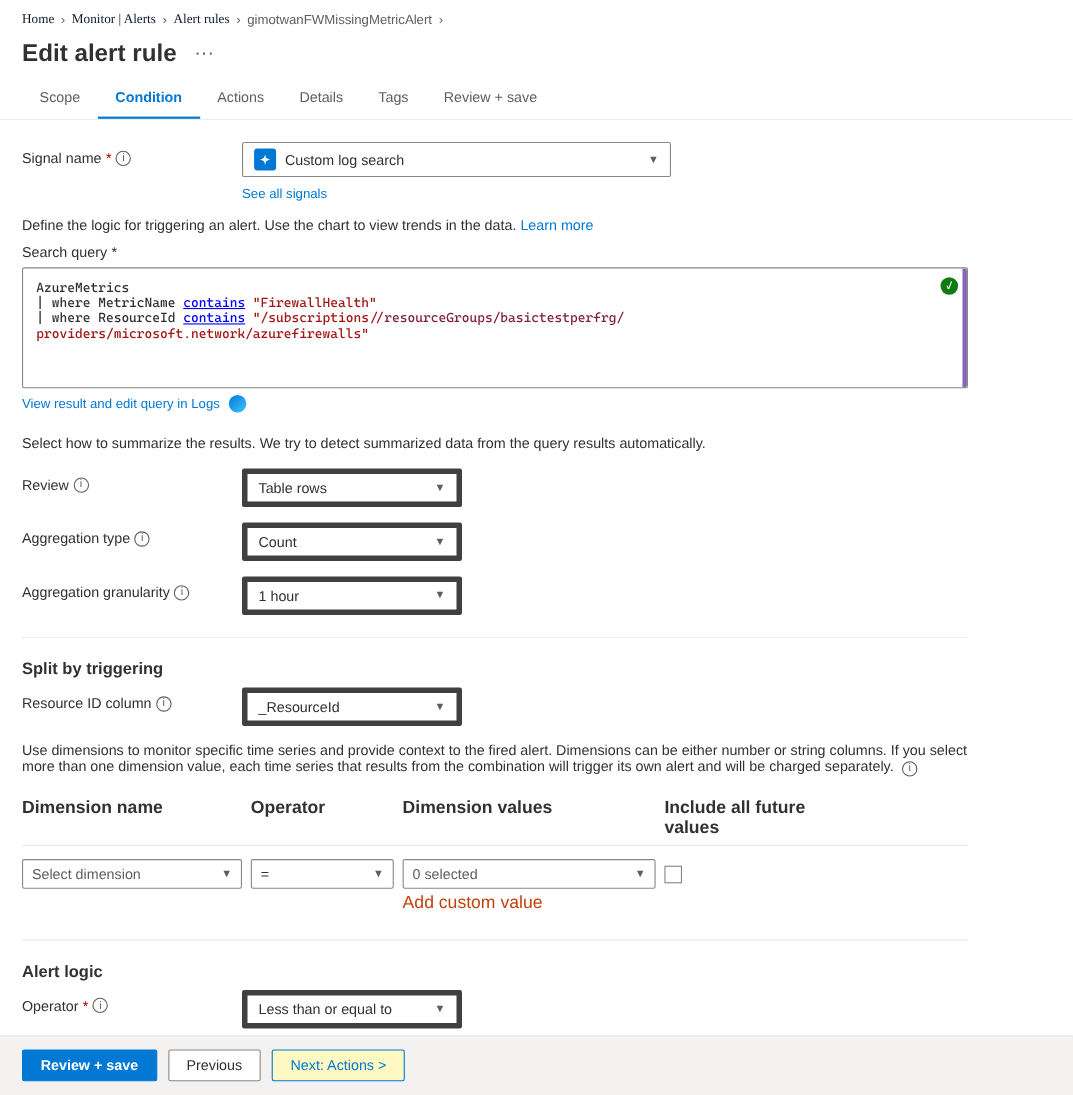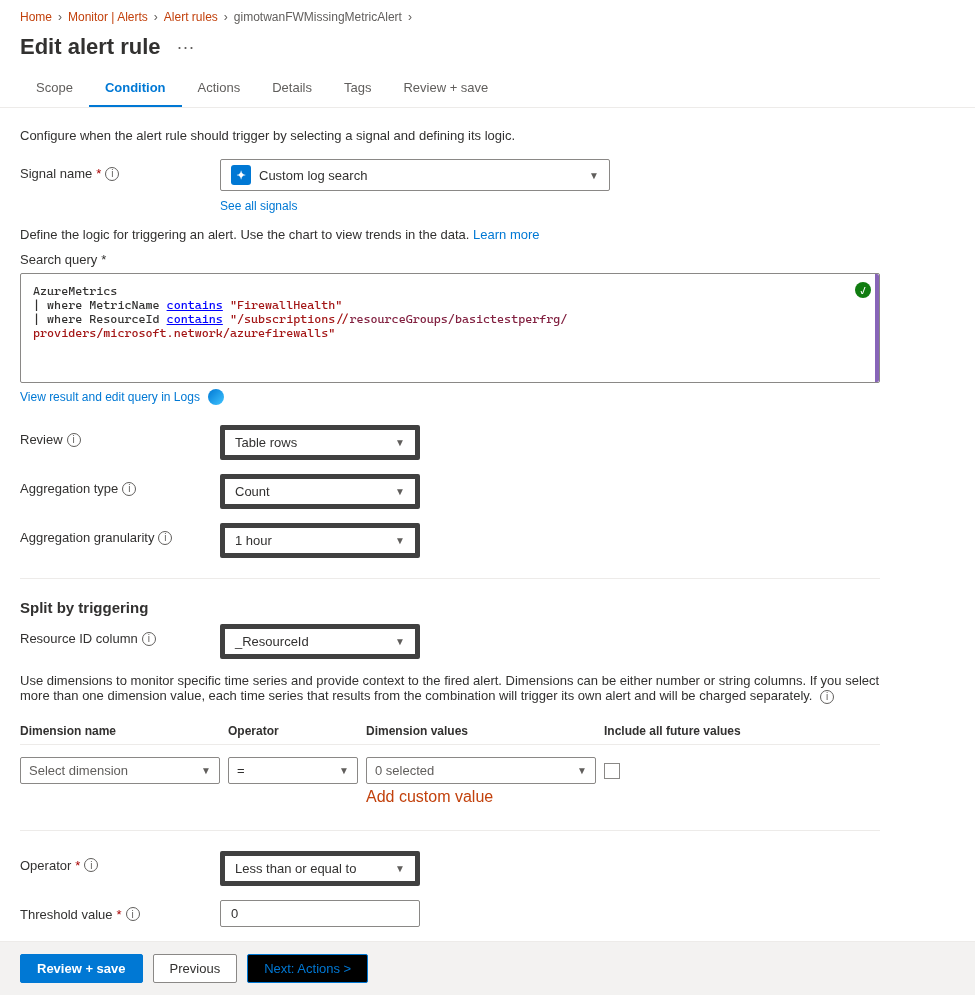--- a/index.html
+++ b/index.html
@@ -1,20 +1,20 @@
 <!DOCTYPE html>
 <html><head>
   <meta charset="utf-8">
   <style>
     * { box-sizing: border-box; margin: 0; padding: 0; }
     body { font-family: 'Segoe UI', Arial, sans-serif; font-size: 13px; color: #323130; background: #fff; }
 
     .breadcrumb { display: flex; align-items: center; gap: 6px; padding: 10px 20px 6px; font-size: 12px; color: #0078d4; }
     .breadcrumb span { color: #605e5c; }
-    .breadcrumb a { color: #c2410c; text-decoration: none; }
+    .breadcrumb a { color: #0f172a; text-decoration: none; font-family: Liberation Serif, serif; }
 
     .page-header { display: flex; align-items: center; gap: 10px; padding: 4px 20px 10px; }
     .page-title { font-size: 22px; font-weight: 600; color: #323130; }
     .more-btn { background: none; border: none; cursor: pointer; font-size: 18px; color: #605e5c; padding: 2px 6px; border-radius: 2px; }
 
     .tabs { display: flex; gap: 0; padding: 0 20px; border-bottom: 1px solid #edebe9; }
     .tab { padding: 10px 16px; font-size: 13px; cursor: pointer; color: #605e5c; border-bottom: 2px solid transparent; text-decoration: none; }
     .tab.active { color: #0078d4; border-bottom: 2px solid #0078d4; font-weight: 600; }
 
     .content { padding: 20px 20px 100px; max-width: 900px; }
@@ -49,37 +49,37 @@
     .kw-path { color: #811f3f; }
 
     .view-link { font-size: 12px; color: #0078d4; text-decoration: none; display: flex; align-items: center; gap: 4px; margin-bottom: 20px; }
 
     .section-title { font-size: 15px; font-weight: 600; color: #323130; margin-bottom: 8px; }
     .section-sub { font-size: 13px; color: #323130; margin-bottom: 16px; }
 
     .divider { height: 1px; background: #edebe9; margin: 20px 0; }
 
     .table-header { display: grid; grid-template-columns: 200px 130px 230px 180px; gap: 8px; padding: 6px 0; border-bottom: 1px solid #edebe9; margin-bottom: 8px; }
-    .table-header-cell { font-size: 12px; font-weight: 600; color: #323130; }
+    .table-header-cell { font-size: 16px; font-weight: 600; color: #323130; }
 
     .table-row-dims { display: grid; grid-template-columns: 200px 130px 230px 50px; gap: 8px; align-items: flex-start; padding: 4px 0; }
 
     .dim-dropdown { display: flex; align-items: center; justify-content: space-between; padding: 5px 8px; border: 1px solid #8a8886; border-radius: 2px; background: #fff; cursor: pointer; font-size: 13px; color: #605e5c; width: 100%; }
     .dim-selected { color: #323130; }
 
     .add-custom { font-size: 16px; color: #c2410c; text-decoration: none; cursor: pointer; margin-top: 4px; display: block; }
 
     .checkbox { width: 16px; height: 16px; border: 1px solid #8a8886; background: #fff; cursor: pointer; margin-top: 6px; }
 
     .text-input { padding: 5px 10px; border: 1px solid #8a8886; border-radius: 2px; font-size: 13px; color: #323130; width: 200px; }
 
     .footer-bar { position: fixed; bottom: 0; left: 0; right: 0; background: #f3f2f1; border-top: 1px solid #edebe9; padding: 12px 20px; display: flex; gap: 10px; align-items: center; }
     .btn-primary { background: #0078d4; color: #fff; border: 1px solid #0078d4; padding: 6px 16px; font-size: 13px; cursor: pointer; border-radius: 2px; font-weight: 600; }
     .btn-default { background: #fff; color: #323130; border: 1px solid #8a8886; padding: 6px 16px; font-size: 13px; cursor: pointer; border-radius: 2px; }
-    .btn-secondary { background: #000000; color: #0078d4; border: 1px solid #0078d4; padding: 6px 16px; font-size: 13px; cursor: pointer; border-radius: 2px; }
+    .btn-secondary { background: #fef9c3; color: #0078d4; border: 1px solid #0078d4; padding: 6px 16px; font-size: 13px; cursor: pointer; border-radius: 2px; }
 
     .copilot-icon { display: inline-block; width: 16px; height: 16px; background: linear-gradient(135deg, #0078d4, #40c4ff); border-radius: 50%; margin-left: 4px; vertical-align: middle; }
   </style>
 </head>
 <body>
 
 <div class="breadcrumb">
   <a>Home</a>
   <span>›</span>
   <a>Monitor | Alerts</a>
@@ -99,21 +99,20 @@
   <a class="tab">Scope</a>
   <a class="tab active">Condition</a>
   <a class="tab">Actions</a>
   <a class="tab">Details</a>
   <a class="tab">Tags</a>
   <a class="tab">Review + save</a>
 </div>
 
 <div class="content">
 
-  <p class="section-desc">Configure when the alert rule should trigger by selecting a signal and defining its logic.</p>
 
   <div class="field-row">
     <div class="field-label">
       <span>Signal name</span>
       <span class="required">*</span>
       <span class="info-icon">i</span>
     </div>
     <div style="display:flex; flex-direction:column; gap:4px;">
       <div class="signal-dropdown">
         <div class="signal-left">
@@ -149,20 +148,21 @@
     <div>
       <span class="kw-string">providers/microsoft.network/azurefirewalls"</span>
     </div>
   </div>
 
   <a class="view-link">
     <span>View result and edit query in Logs</span>
     <span class="copilot-icon"></span>
   </a>
 
+  <p class="section-sub">Select how to summarize the results. We try to detect summarized data from the query results automatically.</p>
 
   <div class="field-row">
     <div class="field-label">
       <span>Review</span>
       <span class="info-icon">i</span>
     </div>
     <div class="dropdown dropdown-medium">
       <span>Table rows</span>
       <span class="dropdown-icon">▼</span>
     </div>
@@ -231,20 +231,21 @@
         <span>0 selected</span>
         <span class="dropdown-icon">▼</span>
       </div>
       <a class="add-custom">Add custom value</a>
     </div>
     <div class="checkbox"></div>
   </div>
 
   <div class="divider"></div>
 
+  <div class="section-title">Alert logic</div>
 
   <div class="field-row">
     <div class="field-label">
       <span>Operator</span>
       <span class="required">*</span>
       <span class="info-icon">i</span>
     </div>
     <div class="dropdown dropdown-medium">
       <span>Less than or equal to</span>
       <span class="dropdown-icon">▼</span>

